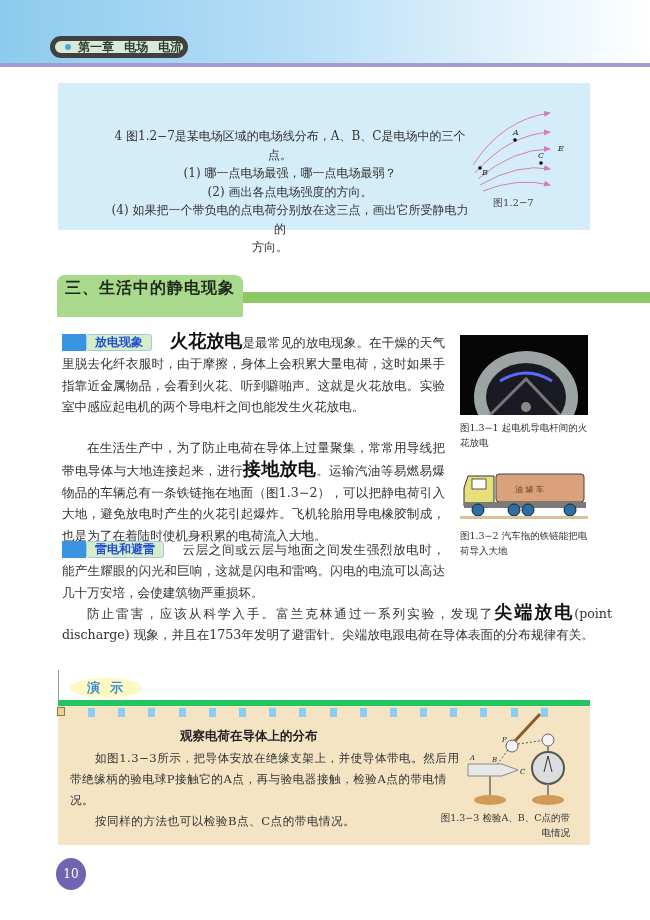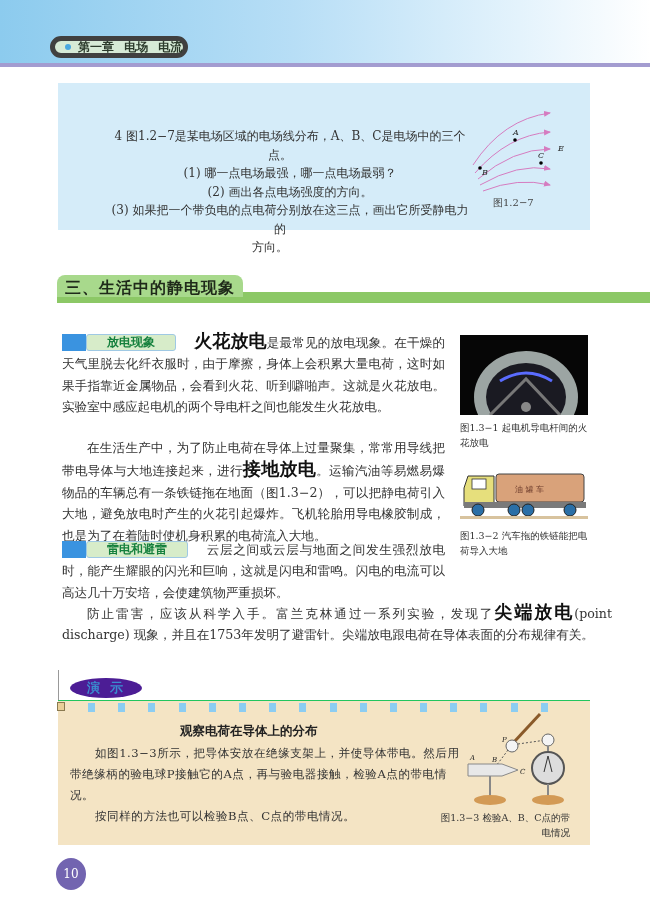--- a/index.html
+++ b/index.html
@@ -25,52 +25,52 @@
     background: #d5ecf9;
   }
   .exercise-text { position: absolute; left: 32px; top: 44px; width: 380px; font-size: 12px; line-height: 18.5px; color: #333; }
   .exercise-text p { text-indent: 20px; text-align: center; }
   .exercise-text p.cont { text-indent: 0; margin-left: -20px; }
   .fig127 { position: absolute; left: 400px; top: 14px; width: 110px; height: 100px; }
   .fig127-caption { position: absolute; left: 435px; top: 113px; font-size: 10px; color: #444; }
 
   .section-header { position: absolute; left: 57px; top: 275px; width: 593px; height: 27px; }
   .section-tab {
-    position: absolute; left: 0; top: 0; width: 186px; height: 22px;
+    position: absolute; left: 0; top: 0; width: 186px; height: 42px;
     background: #a8d98c; border-radius: 8px 8px 0 0;
     font-family: "DejaVu Sans", sans-serif; font-size: 16px; font-weight: bold; color: #1f2a1a;
     padding: 3px 0 0 8px; letter-spacing: 1px;
   }
   .section-bar { position: absolute; left: 0; top: 17px; width: 593px; height: 11px; background: #8cc866; }
 
   .body-text { position: absolute; font-size: 12.6px; line-height: 21.4px; color: #333; text-align: justify; }
   .body-text b { color: #111; font-family: "DejaVu Sans", sans-serif; font-weight: bold; font-size: 18px; }
   .indent { text-indent: 25px; }
 
   .tag-box { display: inline-block; position: relative; height: 17px; vertical-align: -2px; margin-right: 18px; }
   .tag-box .blue { display: inline-block; width: 24px; height: 17px; background: #3a93e0; vertical-align: top; }
   .tag-box .label {
-    display: inline-block; height: 17px; padding: 0 20px; background: #d7ecc9;
+    display: inline-block; height: 17px; padding: 0 8px; background: #d7ecc9;
     border: 1px solid #9fc9e4; border-radius: 3px;
-    font-family: "DejaVu Sans", sans-serif; font-weight: bold; font-size: 12px; line-height: 15px; color: #15803d; vertical-align: top;
+    font-family: "DejaVu Sans", sans-serif; font-weight: bold; font-size: 12px; line-height: 15px; color: #1d4ed8; vertical-align: top;
   }
 
   .photo1 { position: absolute; left: 460px; top: 335px; width: 128px; height: 80px; background: #050505; overflow: hidden; }
   .cap { position: absolute; font-size: 9.5px; line-height: 15px; color: #333; }
 
   .truck { position: absolute; left: 460px; top: 468px; width: 128px; height: 52px; }
 
   .demo-area { position: absolute; left: 58px; top: 670px; width: 532px; height: 175px; }
   .demo-vline { position: absolute; left: 0; top: 0; width: 1px; height: 60px; background: #999; }
   .demo-pill {
     position: absolute; left: 12px; top: 8px; width: 72px; height: 20px; border-radius: 50%;
-    background: #4c1d95; color: #3a8ccf; font-family: "DejaVu Sans", sans-serif; font-weight: bold; font-size: 13px;
+    background: #fef9c3; color: #3a8ccf; font-family: "DejaVu Sans", sans-serif; font-weight: bold; font-size: 13px;
     text-align: center; line-height: 20px; letter-spacing: 10px; padding-left: 8px;
   }
-  .demo-box { position: absolute; left: 0; top: 30px; width: 532px; height: 145px; background: #f4e4c4; border-top: 1px solid #22c55e; }
+  .demo-box { position: absolute; left: 0; top: 30px; width: 532px; height: 145px; background: #f4e4c4; border-top: 6px solid #22c55e; }
   .demo-square { position: absolute; left: -1px; top: 1px; width: 8px; height: 9px; border: 1px solid #8a7a50; background: #e9cf98; }
   .demo-dots { position: absolute; left: 30px; top: 2px; width: 460px; height: 9px; display: flex; justify-content: space-between; }
   .demo-dots span { width: 7px; height: 9px; background: #8ccdf2; display: block; }
   .demo-title { position: absolute; left: 122px; top: 22px; font-family: "DejaVu Sans", sans-serif; font-weight: bold; font-size: 12.5px; color: #222; }
   .demo-text { position: absolute; left: 12px; top: 42px; width: 390px; font-size: 11.6px; line-height: 21px; color: #333; letter-spacing: 0.5px; }
   .demo-text p { text-indent: 25px; }
   .fig133 { position: absolute; left: 460px; top: 712px; width: 112px; height: 98px; }
 
   .page-num {
     position: absolute; left: 56px; top: 858px; width: 30px; height: 32px; border-radius: 50%;
@@ -85,21 +85,21 @@
 <div class="chapter-pill">
   <span class="dot"></span>
   <span class="t">第一章  电场  电流</span>
 </div>
 
 <div class="exercise-box">
   <div class="exercise-text">
     <p>4  图1.2−7是某电场区域的电场线分布，A、B、C是电场中的三个点。</p>
     <p>(1) 哪一点电场最强，哪一点电场最弱？</p>
     <p>(2) 画出各点电场强度的方向。</p>
-    <p>(3) 如果把一个带负电的点电荷分别放在这三点，画出它所受静电力的</p>
+    <p>(4) 如果把一个带负电的点电荷分别放在这三点，画出它所受静电力的</p>
     <p class="cont" style="text-indent:0;margin-left:-20px;">方向。</p>
   </div>
   <svg class="fig127" viewBox="0 0 110 100">
     <defs>
       <marker id="ah" markerWidth="8" markerHeight="8" refX="6" refY="3" orient="auto">
         <path d="M0,0 L7,3 L0,6 z" fill="#d57cc0"></path>
       </marker>
     </defs>
     <g fill="none" stroke="#d57cc0" stroke-width="1">
       <path d="M15,68 Q45,22 92,16" marker-end="url(#ah)"></path>

